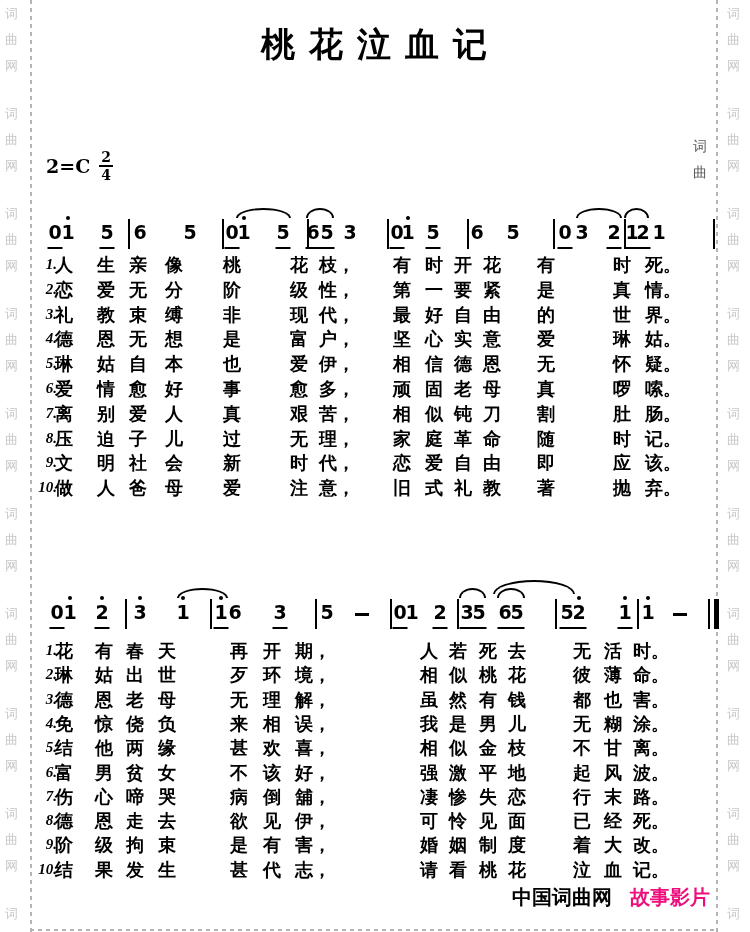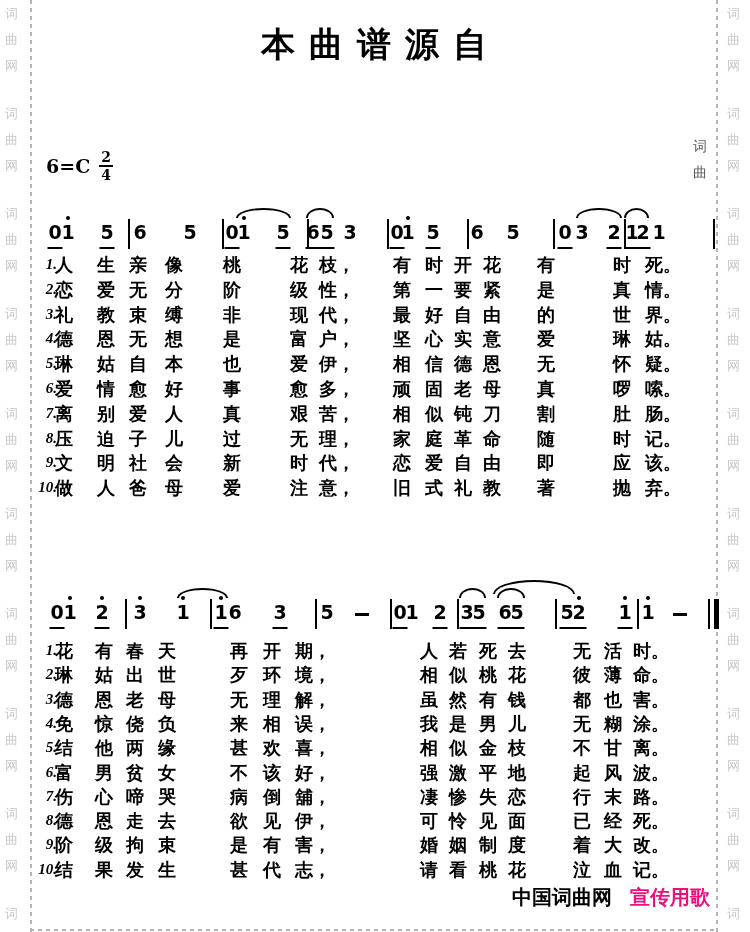--- a/index.html
+++ b/index.html
@@ -127,24 +127,24 @@
   <div class="wm-frag" id="wm-frag">
       <span style="left: 693px; top: 138px;">词</span>
       <span style="left: 693px; top: 164px;">曲</span>
     </div>
 
   <div class="pborder-v" style="left:30px"></div>
   <div class="pborder-v" style="left:716px"></div>
   <div class="pborder-h" style="left:30px;right:32px;bottom:1px"></div>
 
   <div class="content">
-    <h1 class="title">本曲谱源自</h1>
+    <h1 class="title">桃花泣血记</h1>
 
     <div class="keysig">
-      <span>6=C</span>
+      <span>2=C</span>
       <span class="frac">
         <span class="frac-top">2</span>
         <span class="frac-bot">4</span>
       </span>
     </div>
 
 
     <div class="score" id="score1">
         <div class="note" style="left: 25px;">0</div>
         <div class="uline" style="left: 25px;"></div>
@@ -596,16 +596,16 @@
           <span class="lchar" style="left: 449px;">桃</span>
           <span class="lchar" style="left: 478px;">花</span>
           <span class="lchar" style="left: 543px;">泣</span>
           <span class="lchar" style="left: 574px;">血</span>
           <span class="lchar" style="left: 603px;">记。</span>
         </div>
       </div>
 
     <div class="footer">
       <span>中国词曲网</span>
-      <span id="footer-brand" style="color: rgb(238, 14, 123);">宣传用歌</span>
+      <span id="footer-brand" style="color: rgb(238, 14, 123);">故事影片</span>
     </div>
   </div>
 </div>
 
 </body></html>

